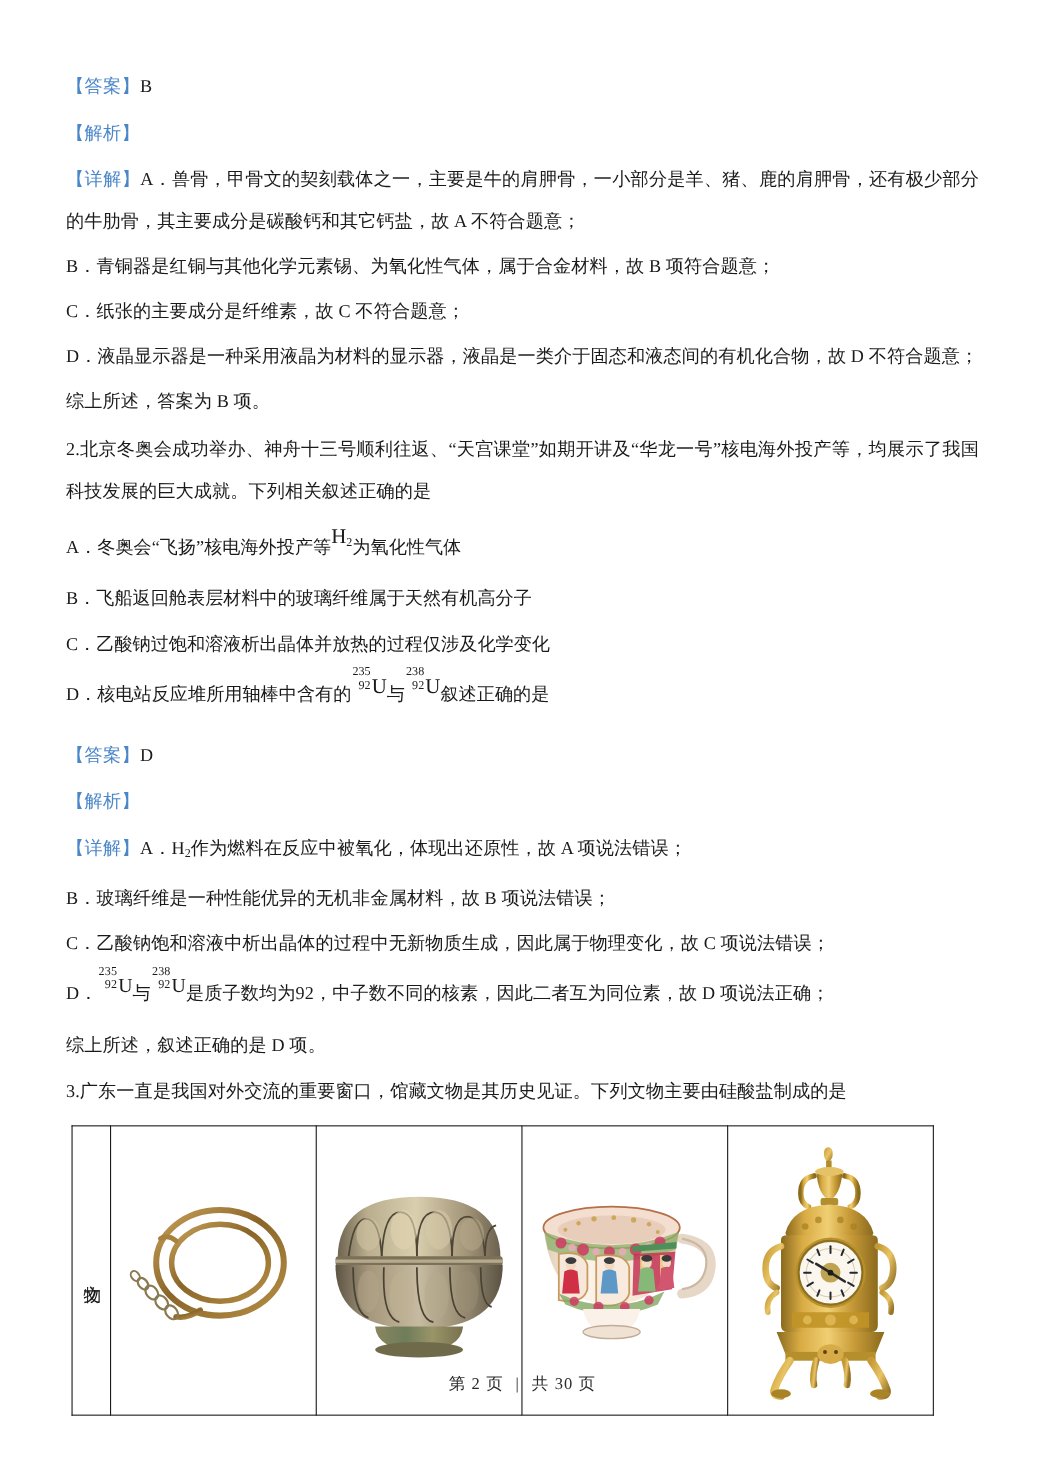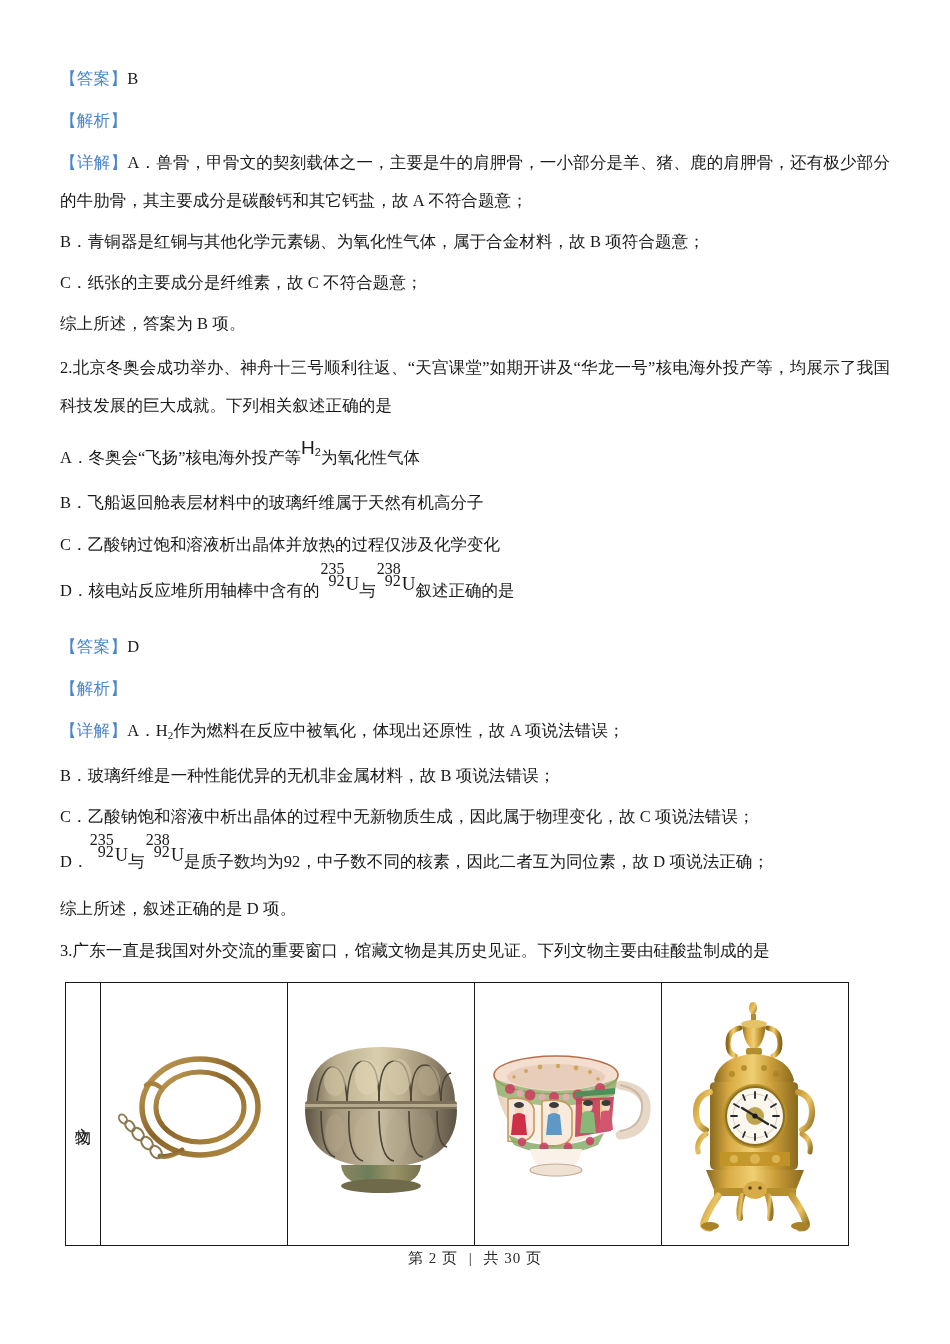--- a/index.html
+++ b/index.html
@@ -50,21 +50,21 @@
   }
   .opt-label {
     display: inline-block;
     min-width: 26px;
   }
 
   
   .formula {
     display: inline-block;
     position: relative;
-    font-family: Liberation Sans, sans-serif;
+    font-family: Liberation Serif, serif;
     vertical-align: baseline;
     text-align: right;
   }
   .raise {
     display: inline-block;
     position: relative;
     top: -9px;
     font-size: 19px;
   }
   .raise sub {
@@ -74,21 +74,21 @@
   .iso {
     display: inline-block;
     position: relative;
     white-space: nowrap;
     padding-left: 1px;
   }
   .iso .nums {
     display: inline-block;
     vertical-align: baseline;
     text-align: right;
-    font-size: 16px;
+    font-size: 11px;
     line-height: 11px;
     position: relative;
     top: -2px;
   }
   .iso .nums .mass {
     display: block;
     position: relative;
     top: -9px;
   }
   .iso .nums .atomic {
@@ -173,20 +173,21 @@
     <p class="para tag-line">
       <span class="tag">【解析】</span>
     </p>
 
     <p class="para">
       <span class="tag">【详解】</span><span>A．兽骨，甲骨文的契刻载体之一，主要是牛的肩胛骨，一小部分是羊、猪、鹿的肩胛骨，还有极少部分的牛肋骨，其主要成分是碳酸钙和其它钙盐，故 A 不符合题意；</span>
     </p>
 
     <p class="para">B．青铜器是红铜与其他化学元素锡、为氧化性气体，属于合金材料，故 B 项符合题意；</p>
     <p class="para">C．纸张的主要成分是纤维素，故 C 不符合题意；</p>
+    <p class="para">D．液晶显示器是一种采用液晶为材料的显示器，液晶是一类介于固态和液态间的有机化合物，故 D 不符合题意；</p>
     <p class="para">综上所述，答案为 B 项。</p>
 
     <p class="para" style="margin-top:6px;">
       <span>2.</span><span>北京冬奥会成功举办、神舟十三号顺利往返、“天宫课堂”如期开讲及“华龙一号”核电海外投产等，均展示了我国科技发展的巨大成就。下列相关叙述正确的是</span>
     </p>
 
     <p class="optline" style="margin-top:12px;">
       <span class="opt-label">A．</span><span>冬奥会“飞扬”核电海外投产等</span><span class="formula raise"><span>H</span><sub>2</sub></span><span>为氧化性气体</span>
     </p>
 

